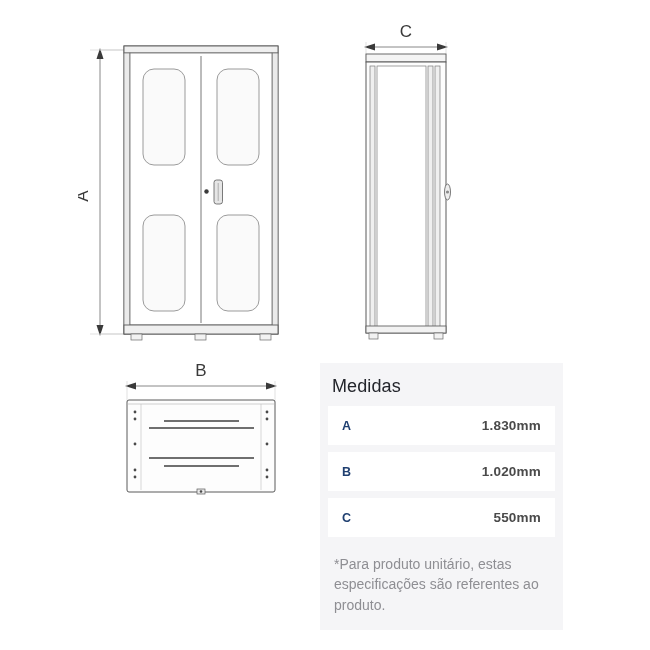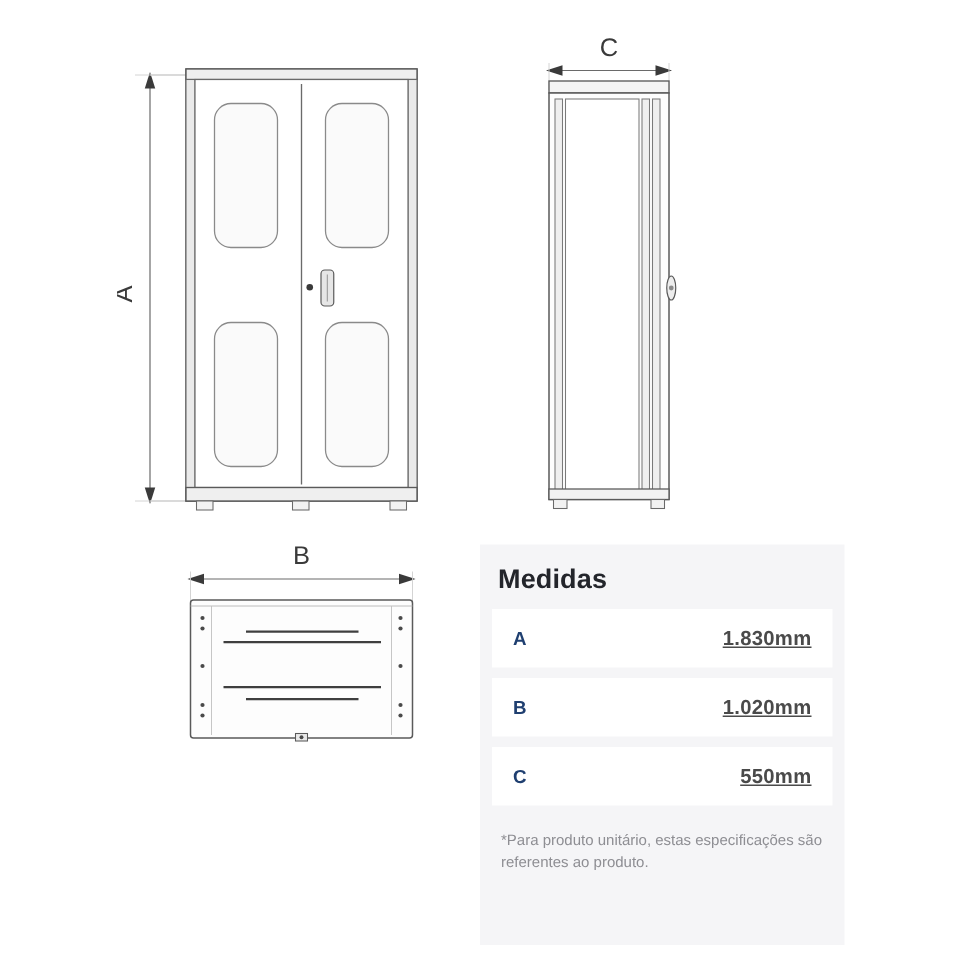--- a/index.html
+++ b/index.html
@@ -27,21 +27,21 @@
     position:absolute;
     left:320px;top:363px;
     width:243px;height:267px;
     background:#f5f5f7;
     box-sizing:border-box;
   }
   .measures-title{
     position:absolute;
     left:12px;top:13px;
     font-size:18px;
-    font-weight:bold;
+    font-weight:normal;
     color:#23252b;
     letter-spacing:.1px;
   }
   .rows{
     position:absolute;
     left:8px;top:43px;
     width:227px;
   }
   .row{
     background:#ffffff;
@@ -56,30 +56,29 @@
   .row-letter{
     color:#1f3f70;
     font-size:12.5px;
     font-weight:bold;
   }
   .row-value{
     color:#4a4a4a;
     font-size:13.5px;
     font-weight:600;
     letter-spacing:.2px;
-    text-decoration:underline;
   }
   .notes{
     position:absolute;
     left:14px;top:191px;
     width:215px;
   }
   .note{
     color:#8e8e93;
-    font-size:10px;
+    font-size:14px;
     line-height:1.45;
     margin-bottom:11px;
   }
 </style>
 </head>
 <body>
 
 <div class="stage">
 
   <div class="tech" style="left:78px;top:28px;">

